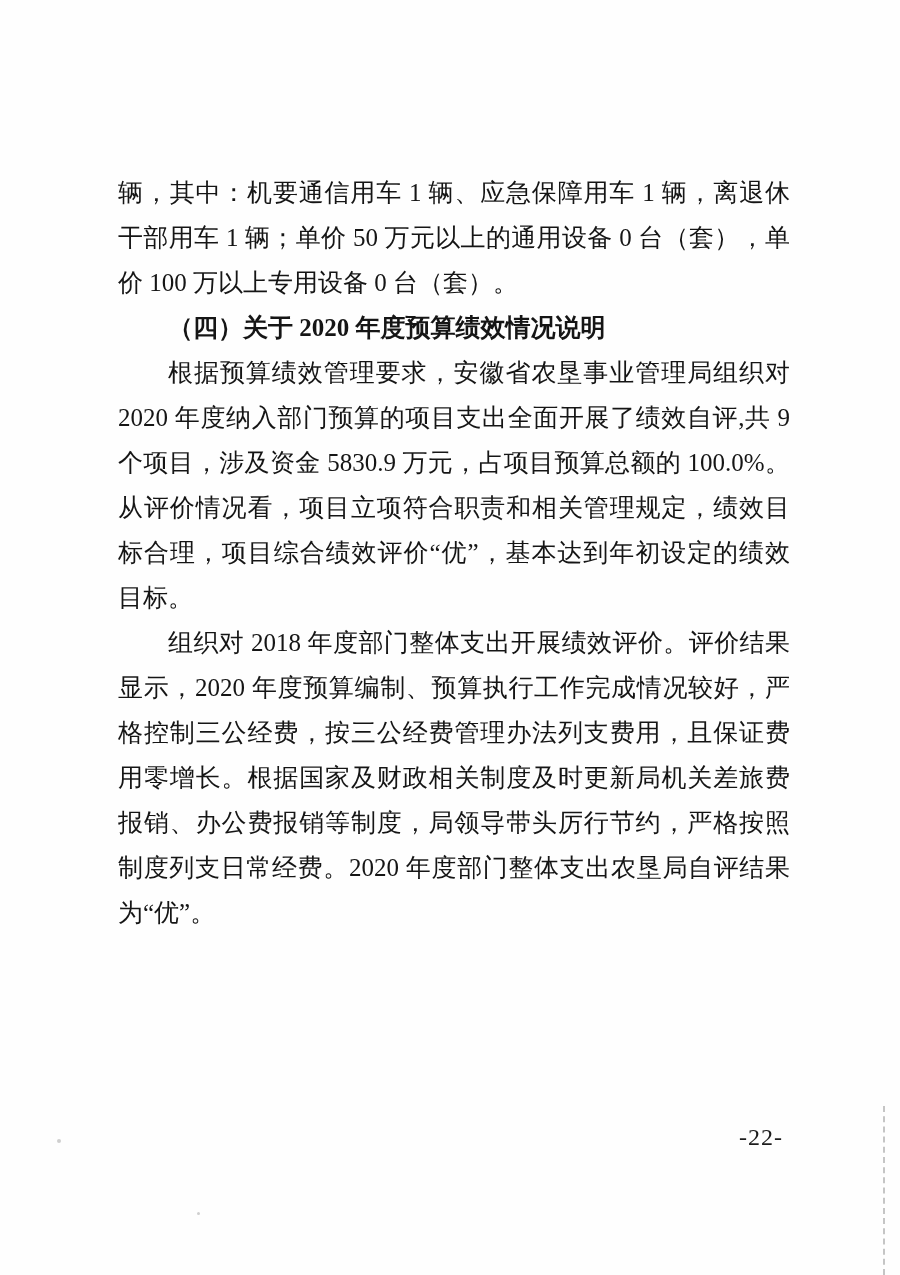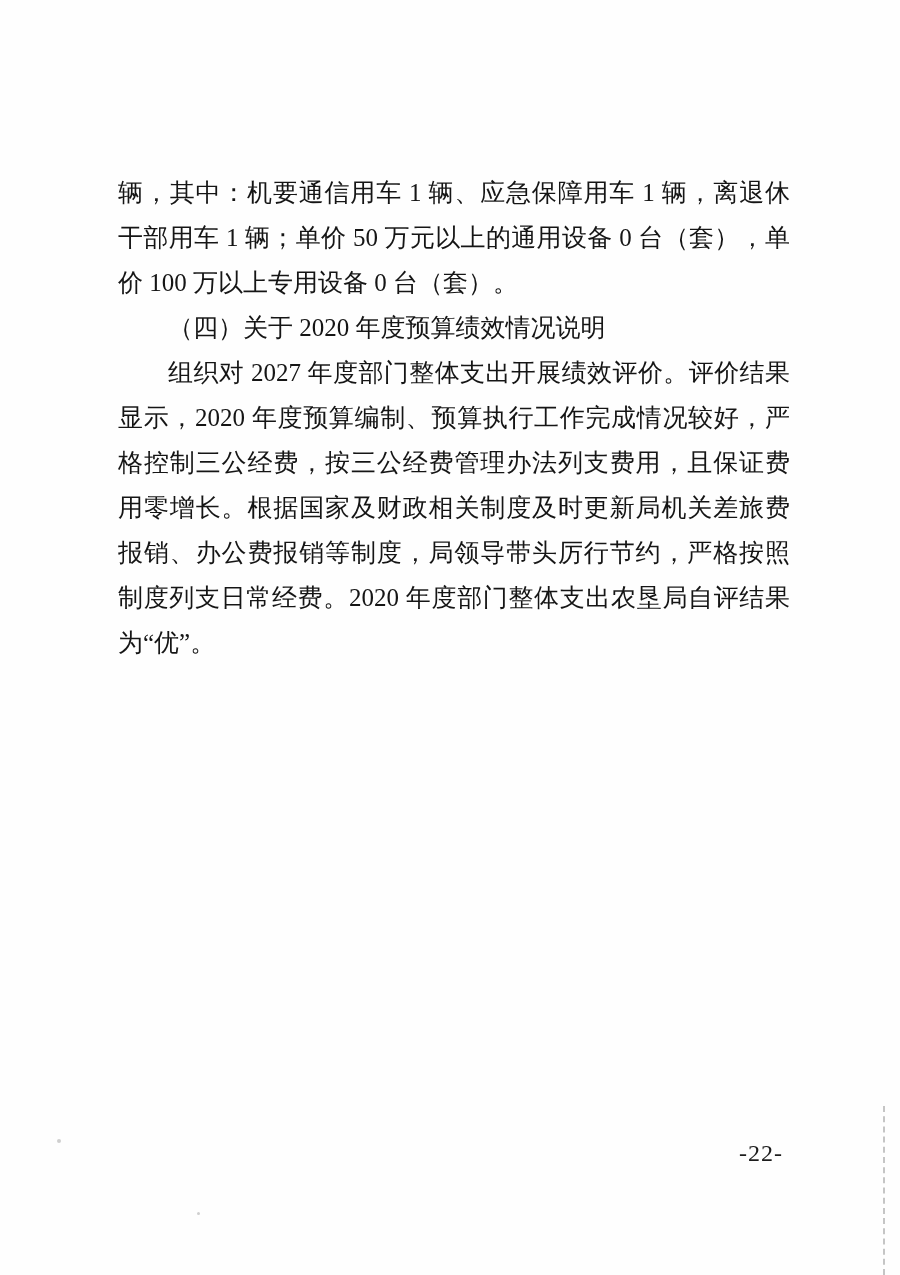--- a/index.html
+++ b/index.html
@@ -27,32 +27,31 @@
     text-justify: inter-ideograph;
   }
   .content p {
     margin: 0;
     padding: 0;
   }
   .content p.indent {
     text-indent: 2em;
   }
   .content p.heading {
-    font-weight: normal;
+    font-weight: bold;
   }
   .page-number {
     position: absolute;
     top: 1124px;
     left: 730px;
     width: 62px;
     text-align: center;
     font-size: 24px;
     letter-spacing: 1px;
     color: #1c1c1c;
-    margin-top: 16px;
   }
   
   .scan-dashes {
     position: absolute;
     left: 883px;
     top: 1106px;
     height: 169px;
     width: 0;
     border-left: 2px dashed #b3b3b3;
     opacity: 0.75;
@@ -66,21 +65,22 @@
   .speck-2 { left: 197px; top: 1212px; width: 3px; height: 3px; }
 </style>
 </head>
 <body>
 
 <div class="page">
 
   <div class="content">
     <p class="body">辆，其中：机要通信用车 1 辆、应急保障用车 1 辆，离退休干部用车 1 辆；单价 50 万元以上的通用设备 0 台（套），单价 100 万以上专用设备 0 台（套）。</p>
     <p class="heading indent">（四）关于 2020 年度预算绩效情况说明</p>
-    <p class="body indent">组织对 2027 年度部门整体支出开展绩效评价。评价结果显示，2020 年度预算编制、预算执行工作完成情况较好，严格控制三公经费，按三公经费管理办法列支费用，且保证费用零增长。根据国家及财政相关制度及时更新局机关差旅费报销、办公费报销等制度，局领导带头厉行节约，严格按照制度列支日常经费。2020 年度部门整体支出农垦局自评结果为“优”。</p>
+    <p class="body indent">根据预算绩效管理要求，安徽省农垦事业管理局组织对 2020 年度纳入部门预算的项目支出全面开展了绩效自评,共 9 个项目，涉及资金 5830.9 万元，占项目预算总额的 100.0%。从评价情况看，项目立项符合职责和相关管理规定，绩效目标合理，项目综合绩效评价“优”，基本达到年初设定的绩效目标。</p>
+    <p class="body indent">组织对 2018 年度部门整体支出开展绩效评价。评价结果显示，2020 年度预算编制、预算执行工作完成情况较好，严格控制三公经费，按三公经费管理办法列支费用，且保证费用零增长。根据国家及财政相关制度及时更新局机关差旅费报销、办公费报销等制度，局领导带头厉行节约，严格按照制度列支日常经费。2020 年度部门整体支出农垦局自评结果为“优”。</p>
   </div>
 
   <div class="page-number">-22-</div>
 
   <div class="scan-dashes"></div>
   <div class="speck speck-1"></div>
   <div class="speck speck-2"></div>
 
 </div>
 

